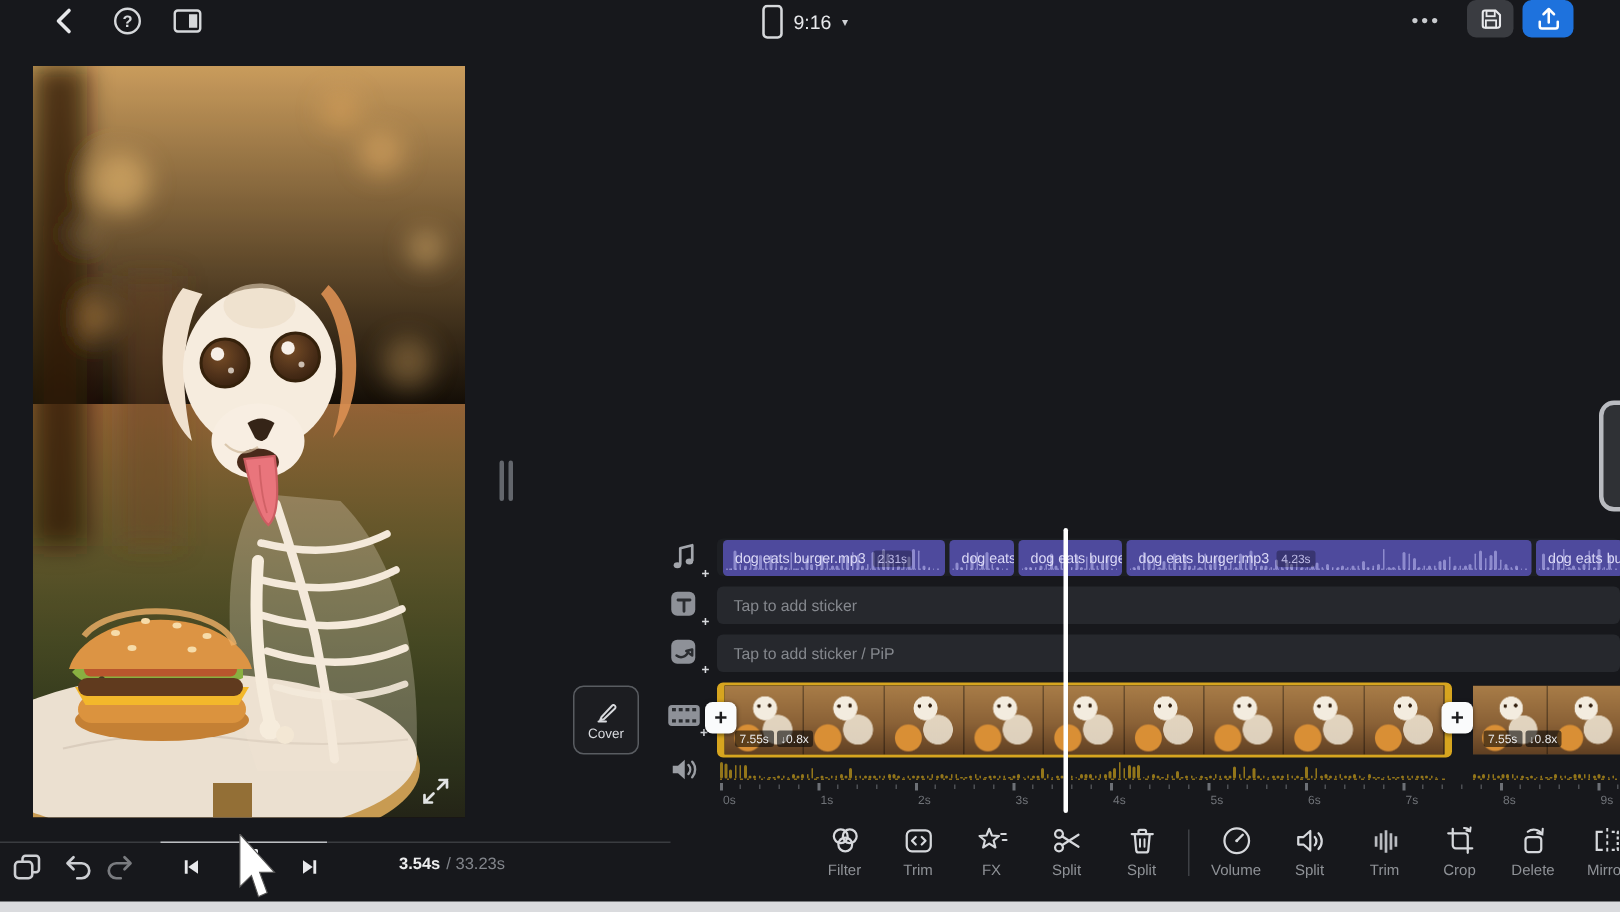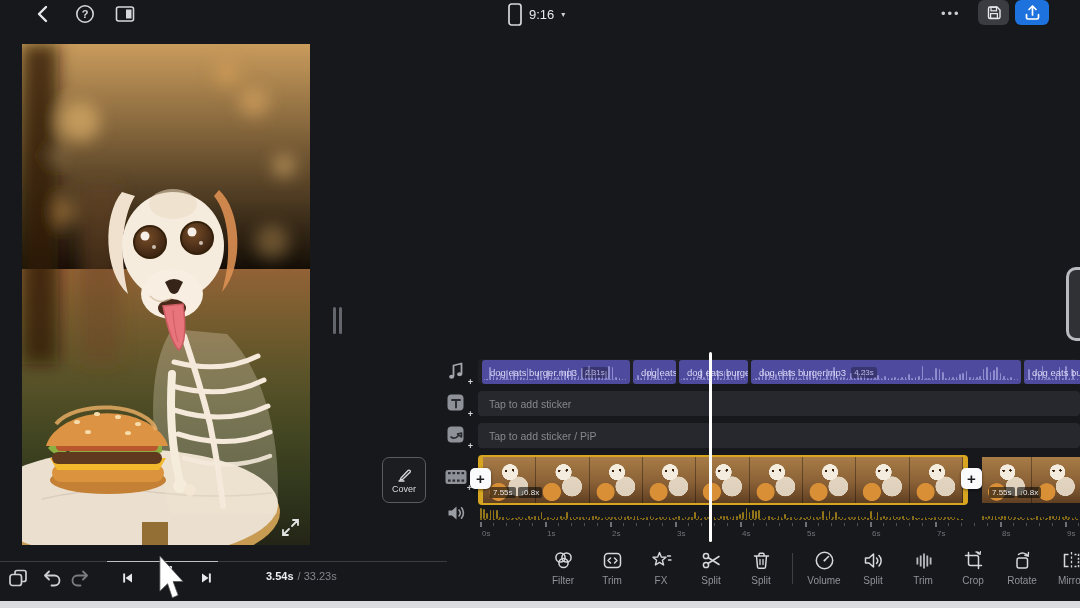--- a/index.html
+++ b/index.html
@@ -860,21 +860,21 @@
       <path d="M3.5 6.5 H14.5 a2 2 0 0 1 2 2 V19.5" stroke="#d6d8dc" stroke-width="1.5" fill="none" stroke-linecap="round"></path>
       <path d="M14 3 a4.5 4.5 0 0 1 4 2 M18.4 2.6 l-.3 2.6 -2.5 -.5" stroke="#d6d8dc" stroke-width="1.3" fill="none" stroke-linecap="round"></path>
     </svg>
   <span class="tl">Crop</span>
 </div>
 <div class="tool" style="left:997px;">
   <svg width="23" height="23" viewBox="0 0 23 23">
       <rect x="6" y="9" width="10.5" height="10" rx="2" stroke="#d6d8dc" stroke-width="1.5" fill="none"></rect>
       <path d="M7.5 5.5 a6.5 6.5 0 0 1 9.5 1.5 M17.5 3.5 l-.3 3.7 -3.4 -.9" stroke="#d6d8dc" stroke-width="1.4" fill="none" stroke-linecap="round"></path>
     </svg>
-  <span class="tl">Rotate</span>
+  <span class="tl">Delete</span>
 </div>
 <div class="tool" style="left:1046px;">
   <svg width="23" height="23" viewBox="0 0 23 23">
       <path d="M8.5 5.5 h-4 v12 h4" stroke="#d6d8dc" stroke-width="1.5" fill="none"></path>
       <path d="M14.5 5.5 h4 v12 h-4" stroke="#d6d8dc" stroke-width="1.5" fill="none" stroke-dasharray="2 1.6"></path>
       <path d="M11.5 3 v17" stroke="#d6d8dc" stroke-width="1.3" stroke-dasharray="2.4 2"></path>
     </svg>
   <span class="tl">Mirror</span>
 </div>
 

